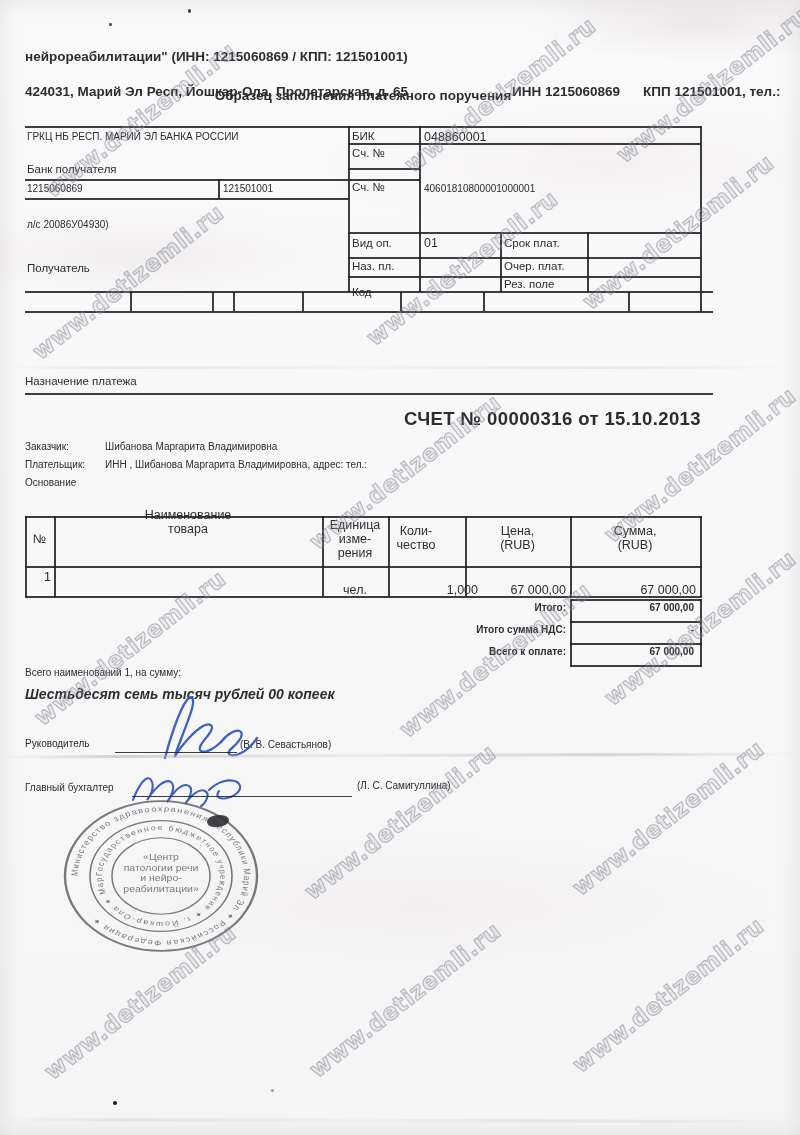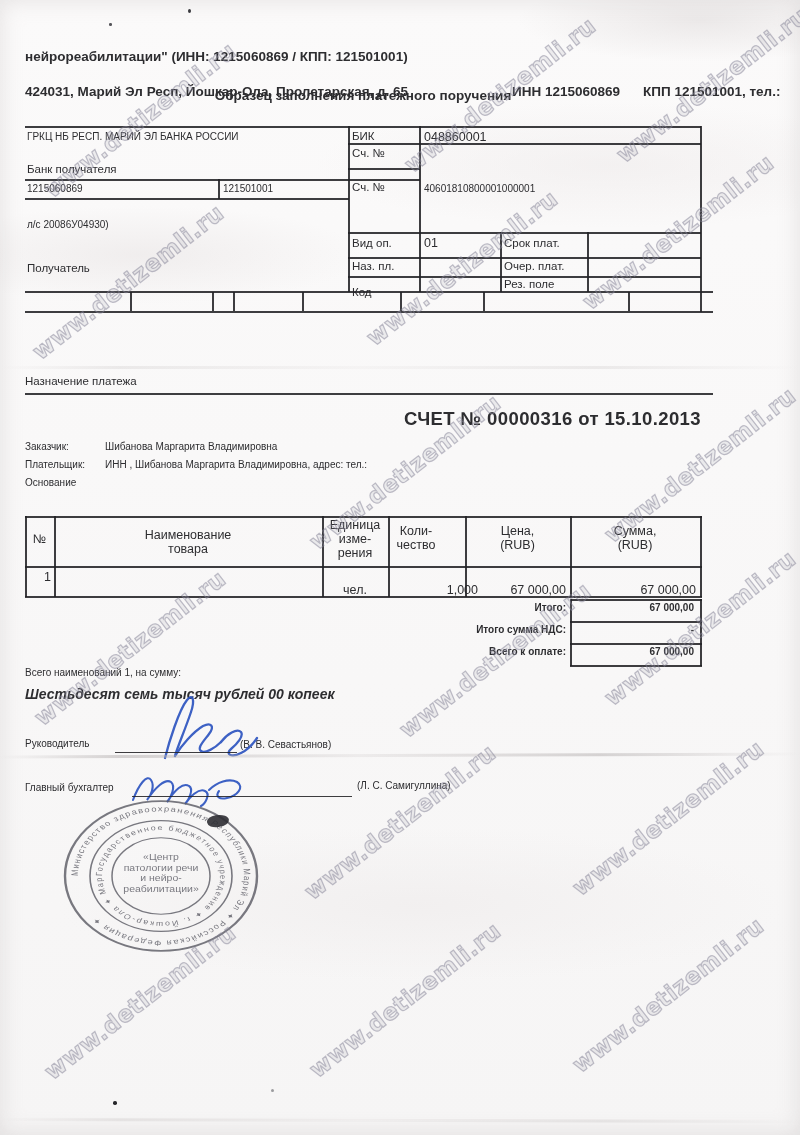--- a/index.html
+++ b/index.html
@@ -71,21 +71,21 @@
 
   <span class="t f11" style="left:25px;top:375px;">Назначение платежа</span>
   <span class="t b f18 c" style="left:25px;top:408px;width:676px;">СЧЕТ № 00000316 от 15.10.2013</span>
   <span class="t f13" style="left:25px;top:441px;">Заказчик:</span>
   <span class="t f13" style="left:105px;top:441px;">Шибанова Маргарита Владимировна</span>
   <span class="t f13" style="left:25px;top:459px;">Плательщик:</span>
   <span class="t f13" style="left:105px;top:459px;">ИНН , Шибанова Маргарита Владимировна, адрес:  тел.:</span>
   <span class="t f13" style="left:25px;top:477px;">Основание</span>
 
   <span class="t f12 c" style="left:25px;top:532px;width:29px;">№</span>
-  <span class="t f12 c pre" style="left:54px;top:528px;width:268px;line-height:14px;text-align:center;">Наименование
+  <span class="t f12 c pre" style="left:54px;top:508px;width:268px;line-height:14px;text-align:center;">Наименование
 товара</span>
   <span class="t f12 c pre" style="left:322px;top:518px;width:66px;line-height:14px;">Единица
 изме-
 рения</span>
   <span class="t f12 c pre" style="left:388px;top:524px;width:56px;line-height:14px;">Коли-
 чество</span>
   <span class="t f12 c pre" style="left:465px;top:524px;width:105px;line-height:14px;">Цена,
 (RUB)</span>
   <span class="t f12 c pre" style="left:570px;top:524px;width:130px;line-height:14px;">Сумма,
 (RUB)</span>

